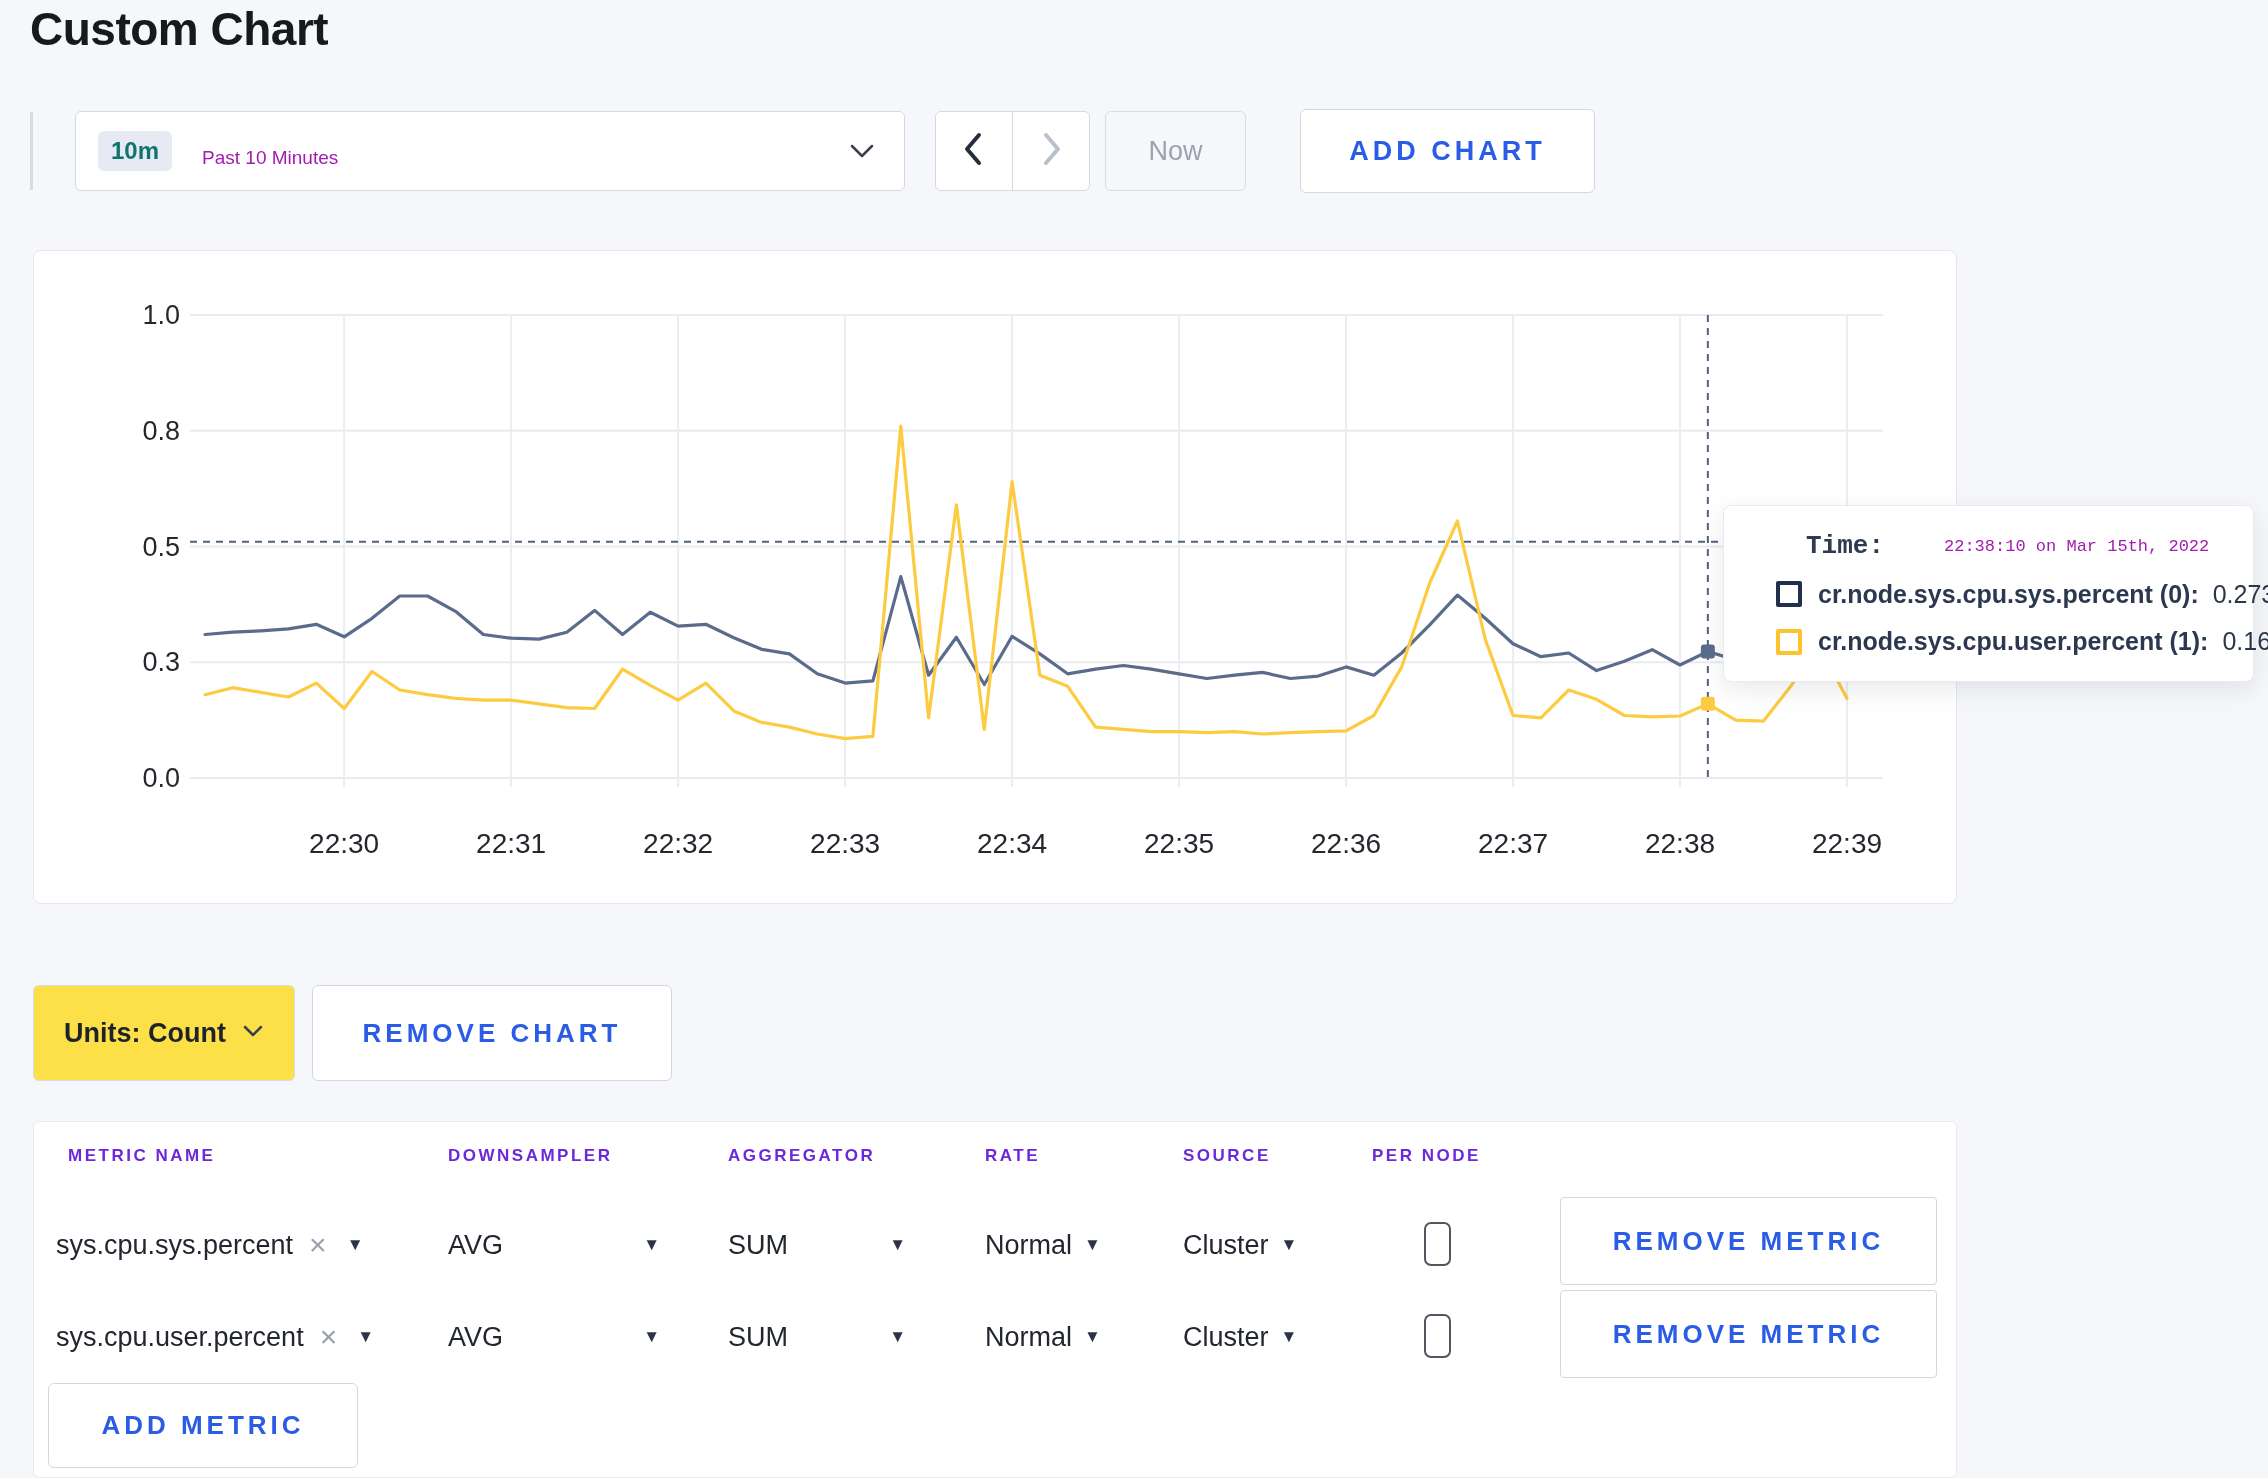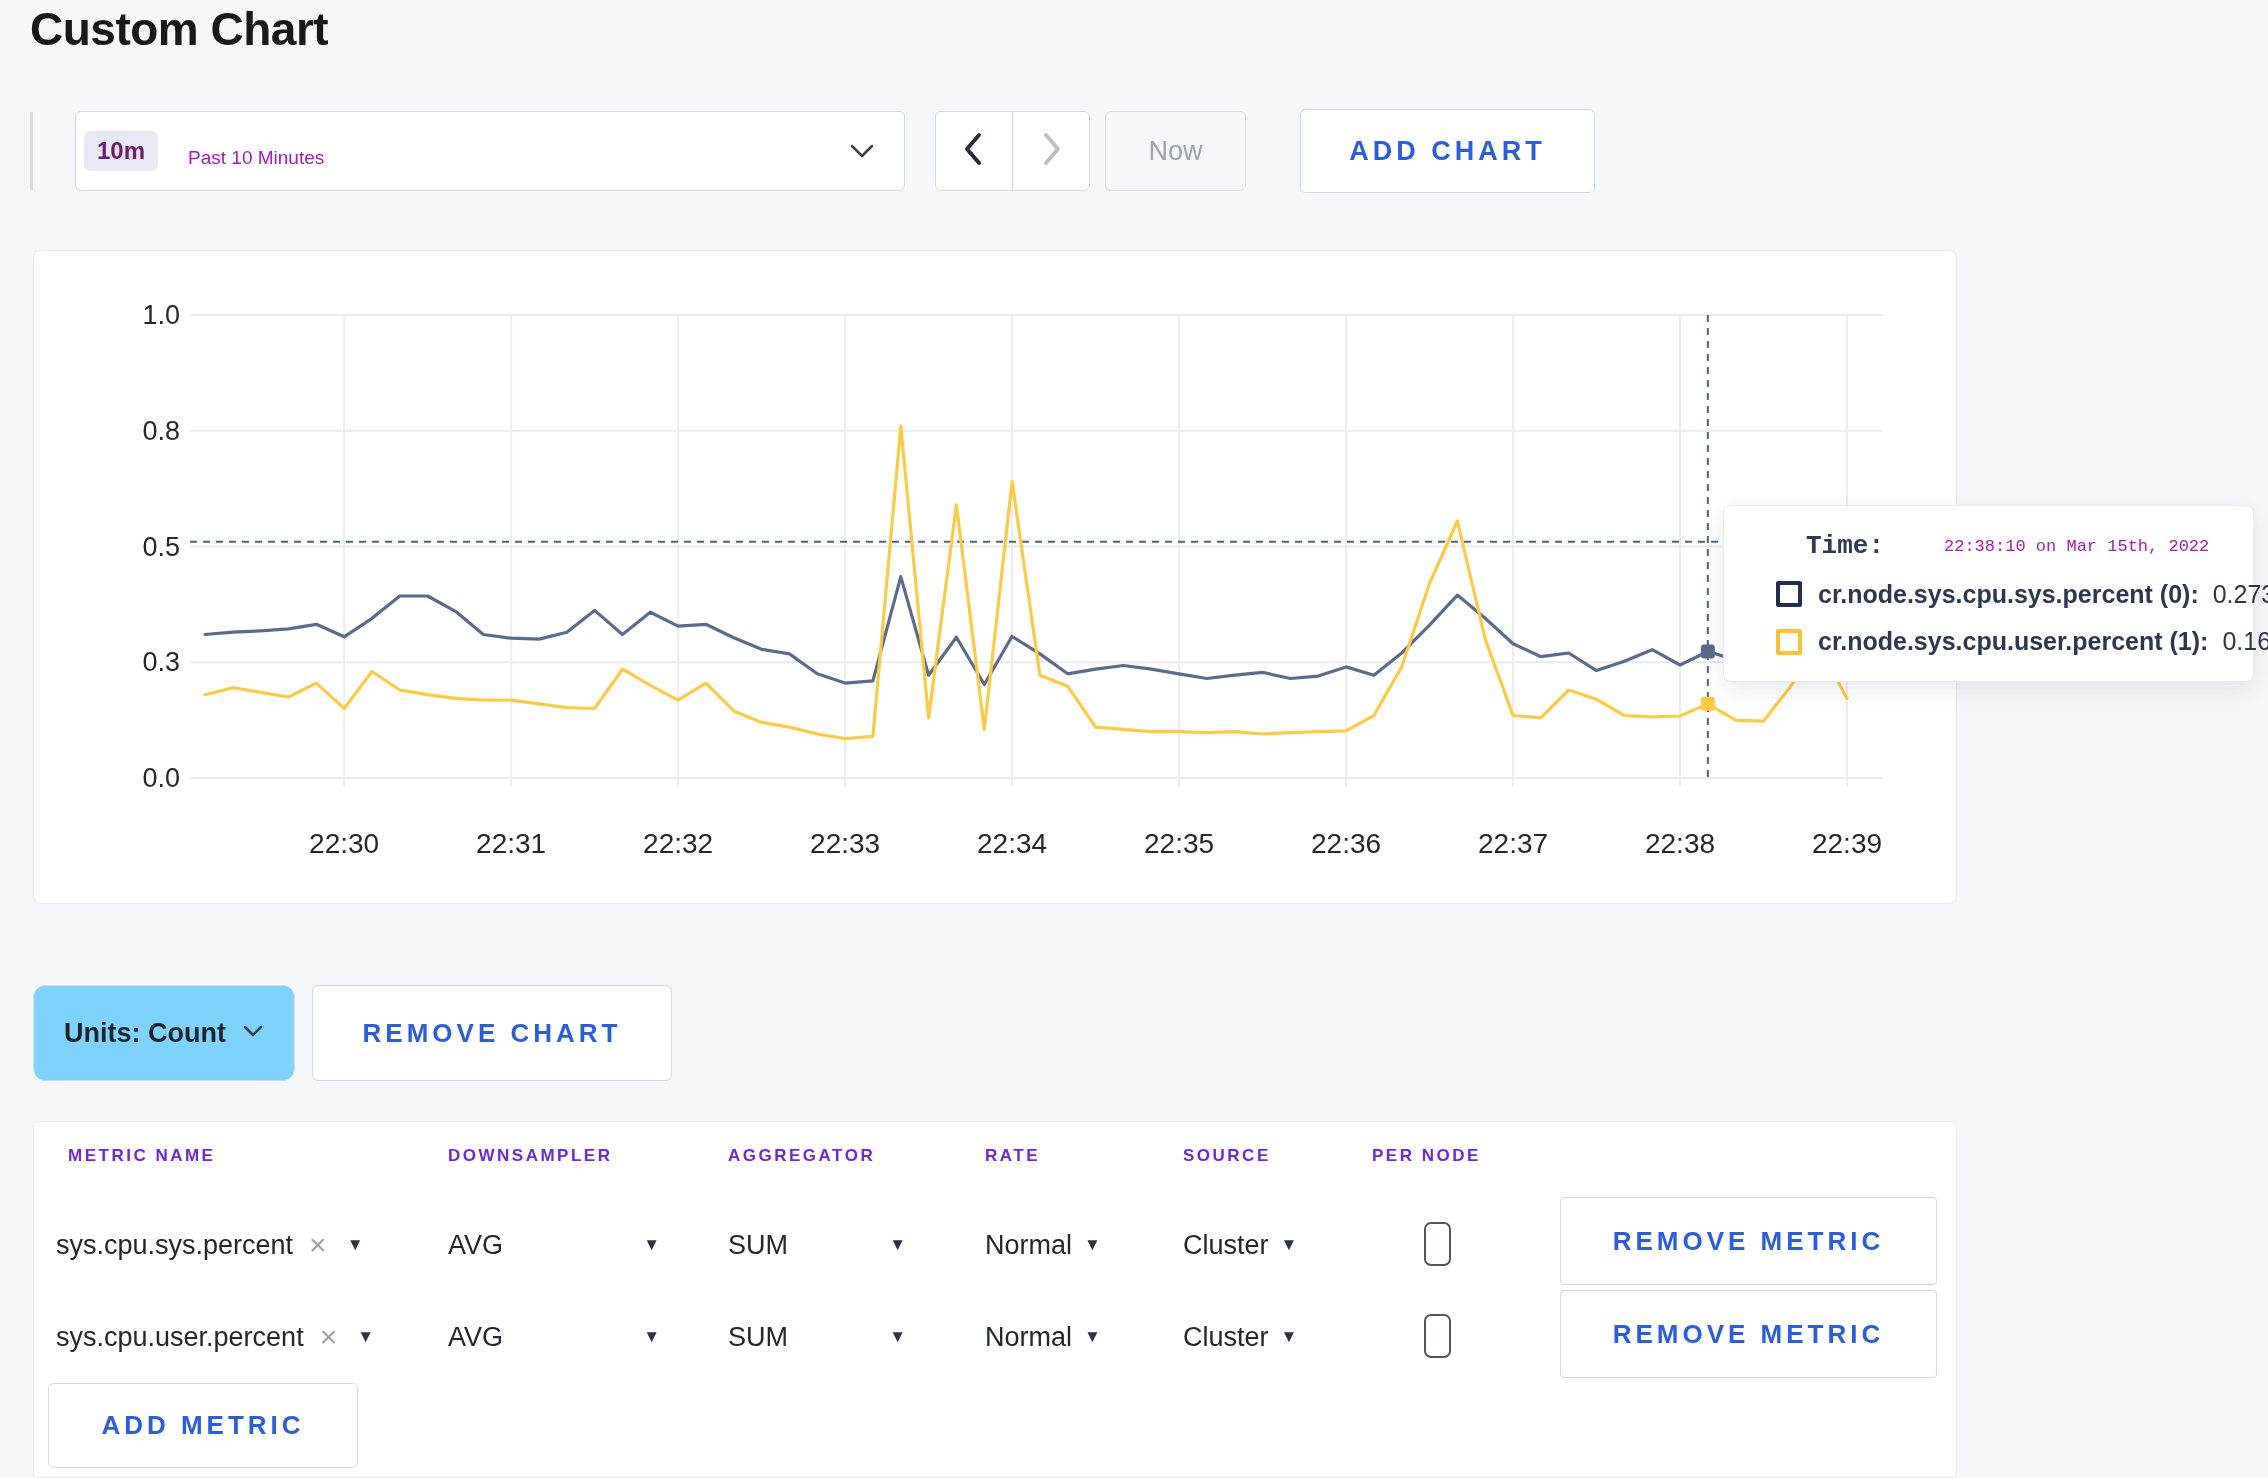--- a/index.html
+++ b/index.html
@@ -6,22 +6,22 @@
   .page{position:relative;width:2268px;height:1478px;background:#f6f7fa;
         font-family:"Liberation Sans",sans-serif;overflow:hidden;color:#22262e;}
   .abs{position:absolute;}
 
   .page-title{left:30px;top:2px;font-size:46px;font-weight:600;color:#17191d;letter-spacing:-0.5px;}
 
   
   .toolbar-rule{left:30px;top:112px;width:3px;height:78px;background:#d8dbe2;}
   .time-dd{left:75px;top:111px;width:830px;height:80px;background:#fff;border:1.5px solid #d5d9e2;
            border-radius:6px;box-sizing:border-box;display:flex;align-items:center;cursor:pointer;}
-  .time-badge{margin-left:8px;background:#e7eaf2;border-radius:6px;padding:6px 13px;
-              font-size:24px;font-weight:700;color:#701a75;}
+  .time-badge{margin-left:22px;background:#e7eaf2;border-radius:6px;padding:6px 13px;
+              font-size:24px;font-weight:700;color:#0f766e;}
   .time-label{margin-left:30px;font-size:19px;color:#a21caf;margin-top:13px;}
   .time-chevron{margin-left:auto;margin-right:28px;display:flex;}
   .pager{left:935px;top:111px;width:155px;height:80px;background:#fff;border:1.5px solid #d5d9e2;
          border-radius:6px;box-sizing:border-box;display:flex;}
   .pager-btn{flex:1;display:flex;align-items:center;justify-content:center;cursor:pointer;}
   .pager-btn.first{border-right:1.5px solid #d5d9e2;}
   .now-btn{left:1105px;top:111px;width:141px;height:80px;border:1.5px solid #d9dce4;border-radius:6px;
            box-sizing:border-box;display:flex;align-items:center;justify-content:center;
            font-size:27px;color:#9ba3b0;background:transparent;}
   .btn-blue{background:#fff;border:1.5px solid #d2d7e0;border-radius:6px;box-sizing:border-box;
@@ -41,22 +41,22 @@
            padding:25px 24px 25px 52px;display:flex;flex-direction:column;justify-content:space-between;}
   .tt-time{display:flex;align-items:center;margin-left:30px;font-family:Liberation Mono, monospace;}
   .tt-label{font-weight:700;color:#2e3a52;margin-right:16px;font-size:26px;}
   .tt-val{color:#a21caf;font-size:17px;margin-left:44px;}
   .tt-row{display:flex;align-items:center;}
   .swatch{width:18px;height:18px;border:4.5px solid #22304e;border-radius:2px;margin-right:16px;flex:none;}
   .tt-name{font-weight:700;color:#2c3850;font-size:25px;margin-right:14px;white-space:nowrap;}
   .tt-v{color:#2c3648;font-size:25px;}
 
   
-  .units-box{left:33px;top:985px;width:262px;height:96px;background:#7dd3fc;border:1.5px solid #d9dce4;
-             border-radius:12px;box-sizing:border-box;display:flex;align-items:center;justify-content:center;
+  .units-box{left:33px;top:985px;width:262px;height:96px;background:#fde047;border:1.5px solid #d9dce4;
+             border-radius:6px;box-sizing:border-box;display:flex;align-items:center;justify-content:center;
              gap:16px;cursor:pointer;}
   .units-label{font-size:27px;font-weight:700;color:#1d222b;}
   .remove-chart{left:312px;top:985px;width:360px;height:96px;}
 
   
   .metrics-card{left:33px;top:1121px;width:1924px;height:357px;background:#fff;
                 border:1.5px solid #e9ebef;border-radius:6px;box-sizing:border-box;}
   .th{position:absolute;top:1146px;font-size:17px;font-weight:700;letter-spacing:2.5px;color:#6d28d9;}
   .cell{position:absolute;display:flex;align-items:flex-start;font-size:27px;color:#22262e;line-height:34px;}
   .caret{font-size:17px;color:#2b3344;}

